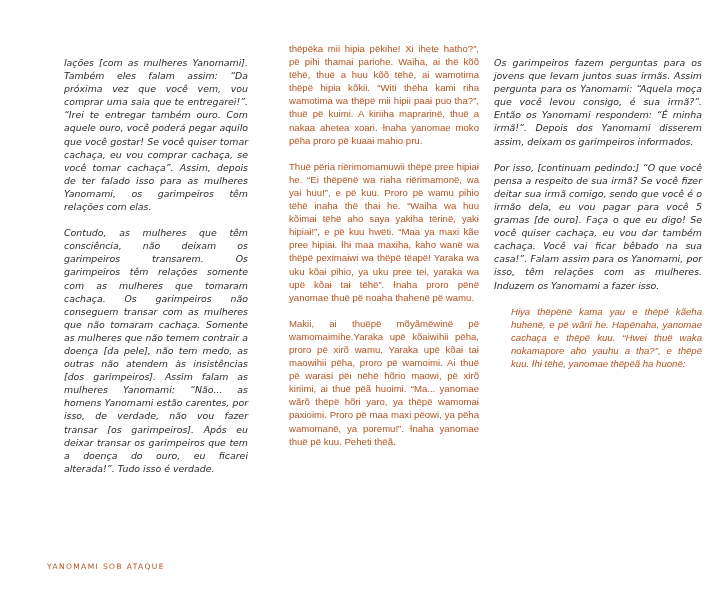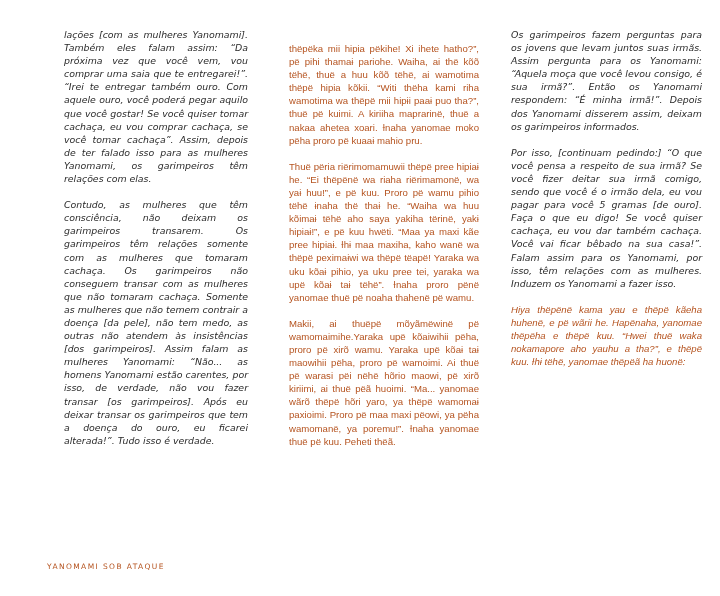--- a/index.html
+++ b/index.html
@@ -1,25 +1,25 @@
 <!DOCTYPE html>
 <html><head>
 <meta charset="utf-8">
 <style>
   html, body { margin: 0; padding: 0; }
   body {
     width: 720px; height: 596px; background: #ffffff; position: relative; overflow: hidden;
     font-family: "DejaVu Sans", sans-serif;
   }
-  .col { position: absolute; top: 28px; font-size: 9.4px; line-height: 13.1px; text-align: justify; }
+  .col { position: absolute; top: 56px; font-size: 9.4px; line-height: 13.1px; text-align: justify; }
   .col p { margin: 0 0 13px 0; hyphens: manual; }
   .c1 { left: 64px; width: 184px; color: #2a2a2a; font-style: italic; }
   .c2 { left: 289px; top: 42px; width: 190px; color: #b5531f; font-family: "Liberation Sans", sans-serif; font-size: 9.6px; }
   .c3 { left: 494px; width: 208px; color: #2a2a2a; }
-  .c3 .q { margin-left: 17px; font-style: italic; }
+  .c3 .q { font-style: italic; }
   .c3 .y { margin-left: 17px; color: #b5531f; font-style: italic; font-family: "Liberation Sans", sans-serif; font-size: 9.6px; }
   .c3 .intro { font-style: normal; }
   .footer {
     position: absolute; left: 47px; top: 562px; font-size: 7.5px; letter-spacing: 1.4px;
     color: #b5531f; font-family: "DejaVu Sans", sans-serif;
   }
 </style>
 </head>
 <body>
 
@@ -30,16 +30,16 @@
 
 <div class="col c2">
   <p>thëpëka mii hipia pëkihe! Xi ihete hatho?”, pë pihi thamaɨ pariohe. Waiha, ai thë kõõ tëhë, thuë a huu kõõ tëhë, ai wamotima thëpë hipia kõkii. “Witi thëha kami riha wamotima wa thëpë mii hipɨi paaɨ puo tha?”, thuë pë kuimi. A kiriiha maprarinë, thuë a nakaa ahetea xoari. Ɨnaha yanomae moko pëha proro pë kuaaɨ mahio pru.</p>
   <p>Thuë përia riërimomamuwii thëpë pree hipiaɨ he. “Ei thëpënë wa riaha riërimamonë, wa yaɨ huu!”, e pë kuu. Proro pë wamu pihio tëhë ɨnaha thë thaɨ he. “Waiha wa huu kõimaɨ tëhë aho saya yakiha tërinë, yakɨ hipiaɨ!”, e pë kuu hwëti. “Maa ya maxi kãe pree hipiaɨ. Ɨhɨ maa maxiha, kaho wanë wa thëpë peximaɨwi wa thëpë tëapë! Yaraka wa uku kõaɨ pihio, ya uku pree tei, yaraka wa upë kõaɨ taɨ tëhë”. Ɨnaha proro pënë yanomae thuë pë noaha thahenë pë wamu.</p>
   <p>Makii, ai thuëpë mõyãmëwinë pë wamomaimihe.Yaraka upë kõaiwihii pëha, proro pë xirõ wamu. Yaraka upë kõaɨ taɨ maowihii pëha, proro pë wamoimi. Ai thuë pë warasi pëi nëhë hõrio maowi, pë xirõ kiriimi, ai thuë pëã huoimi. “Ma... yanomae wãrõ thëpë hõri yaro, ya thëpë wamomaɨ paxioimi. Proro pë maa maxi pëowi, ya pëha wamomanë, ya poremu!”. Ɨnaha yanomae thuë pë kuu. Peheti thëã.</p>
 </div>
 
 <div class="col c3">
   <p class="q">Os garimpeiros fazem perguntas para os jovens que levam juntos suas irmãs. Assim pergunta para os Yanomami: “Aquela moça que você levou consigo, é sua irmã?”. Então os Yanomami respondem: “É minha irmã!”. Depois dos Yanomami disserem assim, deixam os garimpeiros informados.</p>
   <p class="q">Por isso, [continuam pedindo:] “O que você pensa a respeito de sua irmã? Se você fizer deitar sua irmã comigo, sendo que você é o irmão dela, eu vou pagar para você 5 gramas [de ouro]. Faça o que eu digo! Se você quiser cachaça, eu vou dar também cachaça. Você vai ficar bêbado na sua casa!”. Falam assim para os Yanomami, por isso, têm relações com as mulheres. Induzem os Yanomami a fazer isso.</p>
-  <p class="y">Hiya thëpënë kama yau e thëpë kãeha huhenë, e pë wãrii he. Hapënaha, yanomae thëpëha e thëpë kuu. “Hwei thuë waka nokamapore aho yauhu a tha?”, e thëpë kuu. Ɨhɨ tëhë, yanomae thëpëã ha huonë:</p>
+  <p class="y">Hiya thëpënë kama yau e thëpë kãeha huhenë, e pë wãrii he. Hapënaha, yanomae cachaça e thëpë kuu. “Hwei thuë waka nokamapore aho yauhu a tha?”, e thëpë kuu. Ɨhɨ tëhë, yanomae thëpëã ha huonë:</p>
 </div>
 
 <div class="footer">YANOMAMI SOB ATAQUE</div>
 
 </body></html>

